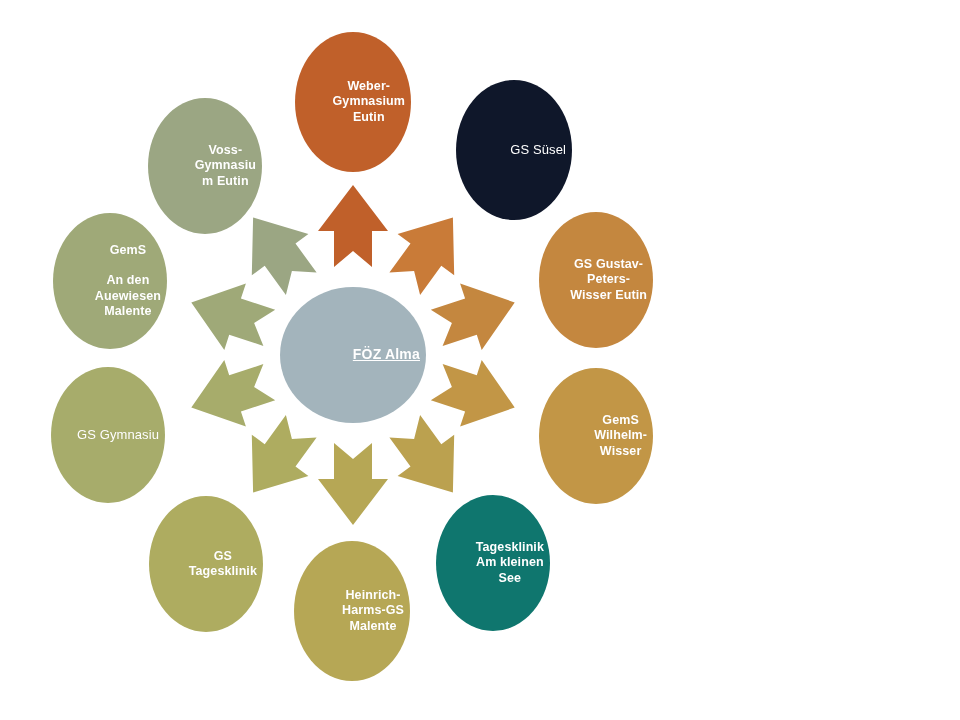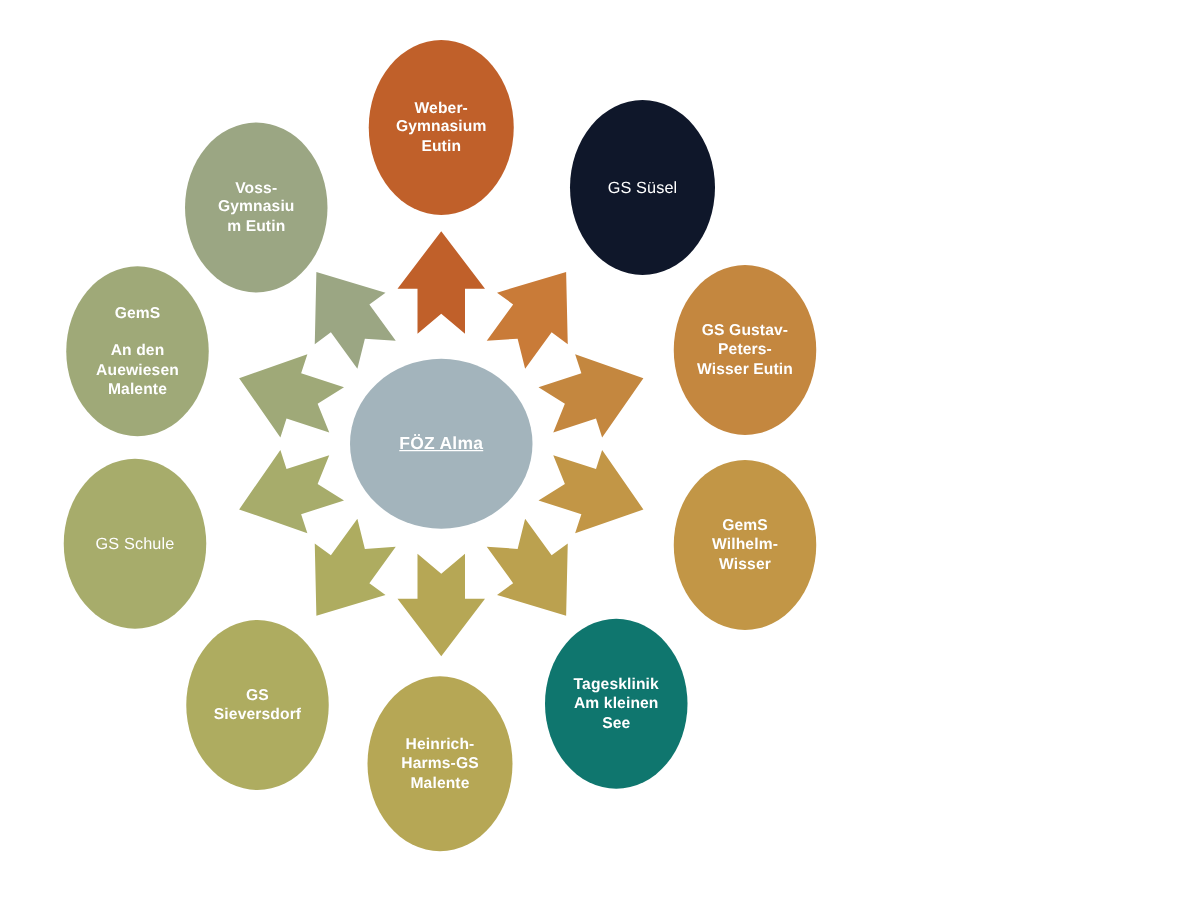--- a/index.html
+++ b/index.html
@@ -18,21 +18,21 @@
     position: relative;
     width: 960px;
     height: 720px;
     background: #ffffff;
   }
   .node-circle {
     position: absolute;
     border-radius: 50%;
     display: flex;
     align-items: center;
-    justify-content: center;
+    justify-content: flex-end;
     text-align: center;
     color: #ffffff;
     box-sizing: border-box;
     line-height: 1.22;
   }
   .node-label {
     display: block;
     white-space: pre-line;
     padding: 0 6px;
     text-shadow: 0 0 1px rgba(0,0,0,0.05);
@@ -103,24 +103,24 @@
 Am kleinen
 See</span>
       </div>
       <div class="node-circle outer-node" style="left: 294px; top: 541px; width: 116px; height: 140px; background: rgb(182, 167, 85);">
         <span class="node-label">Heinrich-
 Harms-GS
 Malente</span>
       </div>
       <div class="node-circle outer-node" style="left: 149px; top: 496px; width: 114px; height: 136px; background: rgb(174, 172, 96);">
         <span class="node-label">GS
-Sieversdorf</span>
+Tagesklinik</span>
       </div>
       <div class="node-circle outer-node label-plain" style="left: 51px; top: 367px; width: 114px; height: 136px; background: rgb(167, 172, 107);">
-        <span class="node-label">GS Schule</span>
+        <span class="node-label">GS Gymnasiu</span>
       </div>
       <div class="node-circle outer-node" style="left: 53px; top: 213px; width: 114px; height: 136px; background: rgb(159, 169, 120);">
         <span class="node-label">GemS
 
 An den
 Auewiesen
 Malente</span>
       </div>
       <div class="node-circle outer-node" style="left: 148px; top: 98px; width: 114px; height: 136px; background: rgb(155, 166, 131);">
         <span class="node-label">Voss-

